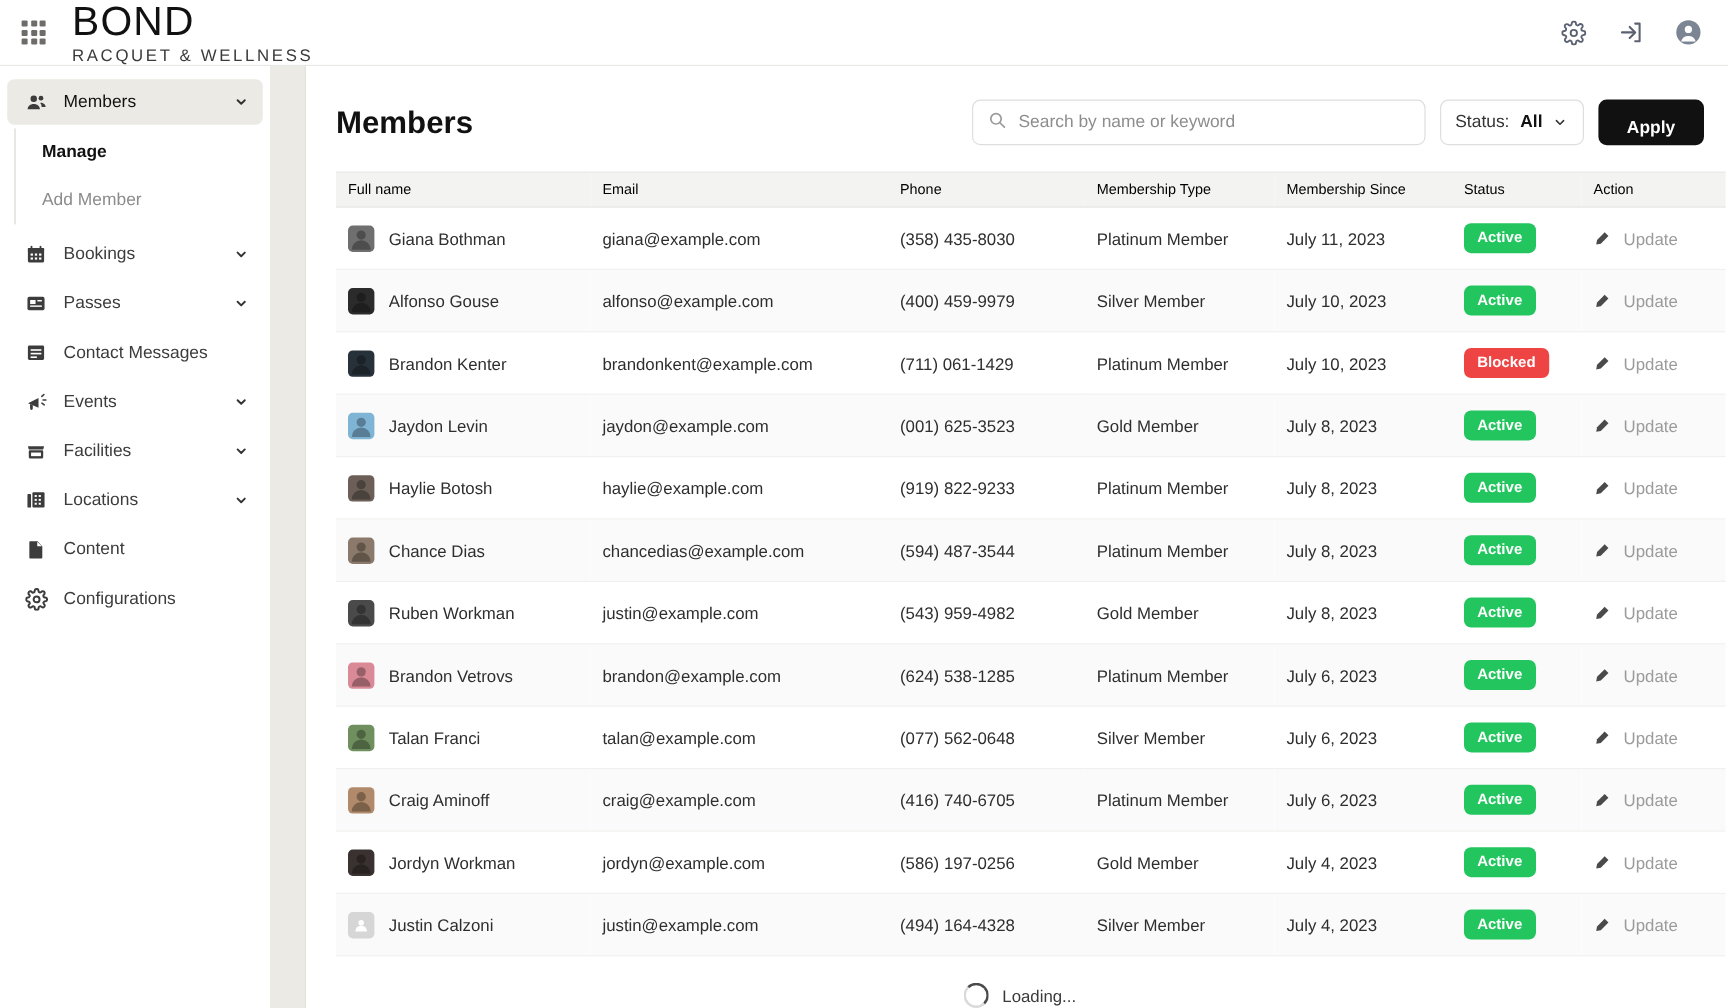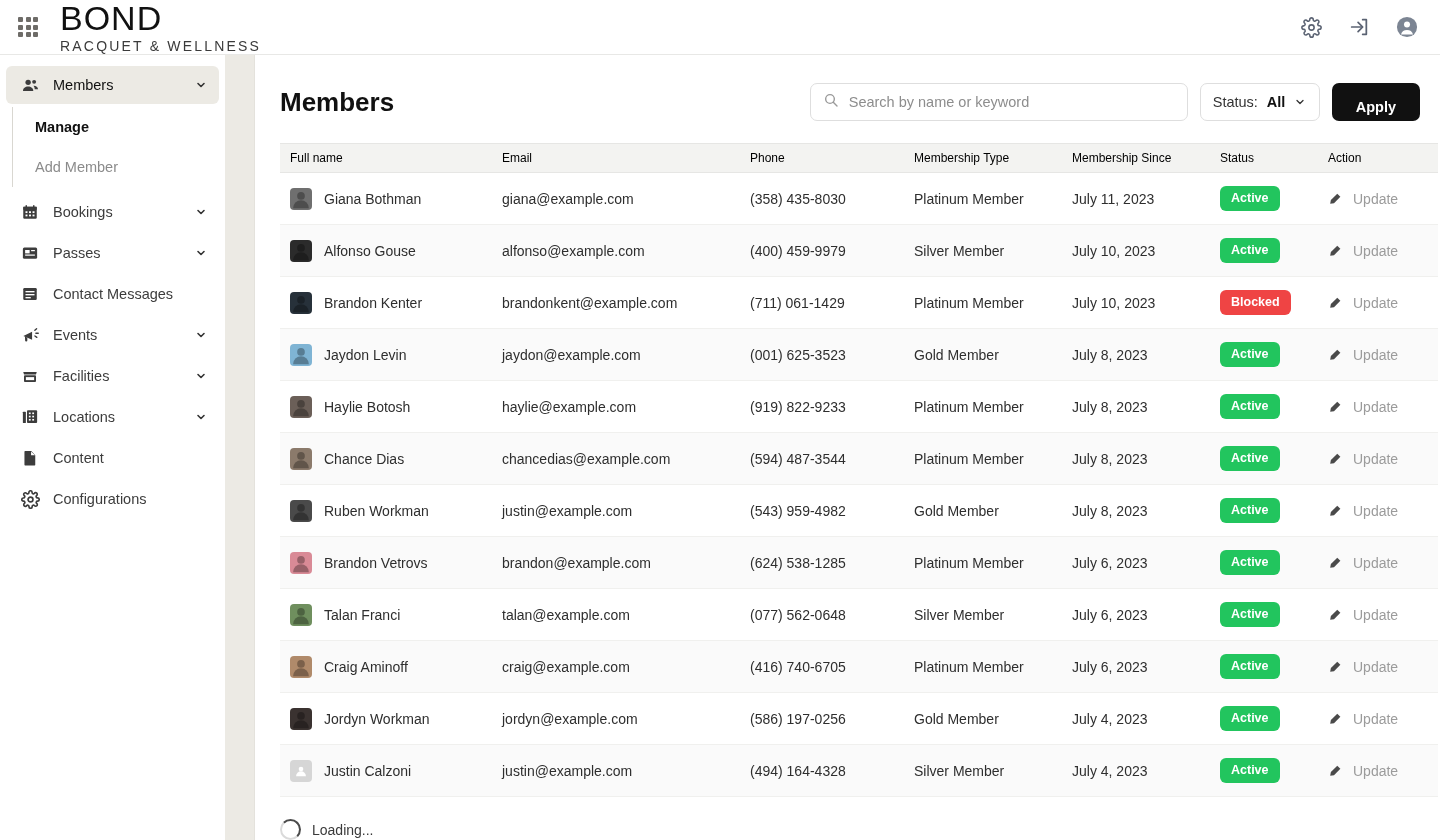--- a/index.html
+++ b/index.html
@@ -119,21 +119,21 @@
   .avatar .ph { position:absolute; inset:0; display:flex; align-items:center; justify-content:center; color:#fff; }
   .badge {
     display: inline-block; padding: 3px 11px; border-radius: 6px;
     font-size: 12.5px; font-weight: 700; color: #fff; line-height: 1.45;
   }
   .act { display: flex; align-items: center; gap: 10px; cursor: pointer; }
   .act .pen { color: #4a4a4a; display:flex; }
   .act .lbl { color: #9b9b9b; font-size: 14px; }
 
   
-  .loading { display: flex; align-items: center; gap: 11px; padding: 22px 0 0 0; }
+  .loading { display: flex; align-items: center; justify-content: center; gap: 11px; padding: 22px 0 0 0; }
   .spinner { width: 21px; height: 21px; border-radius: 50%; border: 2.4px solid #dadada; border-top-color: #4a4a4a; border-right-color:#4a4a4a; }
   .loading-text { font-size: 14px; color: #3a3a3a; }
 </style>
 </head>
 <body>
 
 <div class="app">
 
   <div class="topbar">
     <div class="apps-icon">

